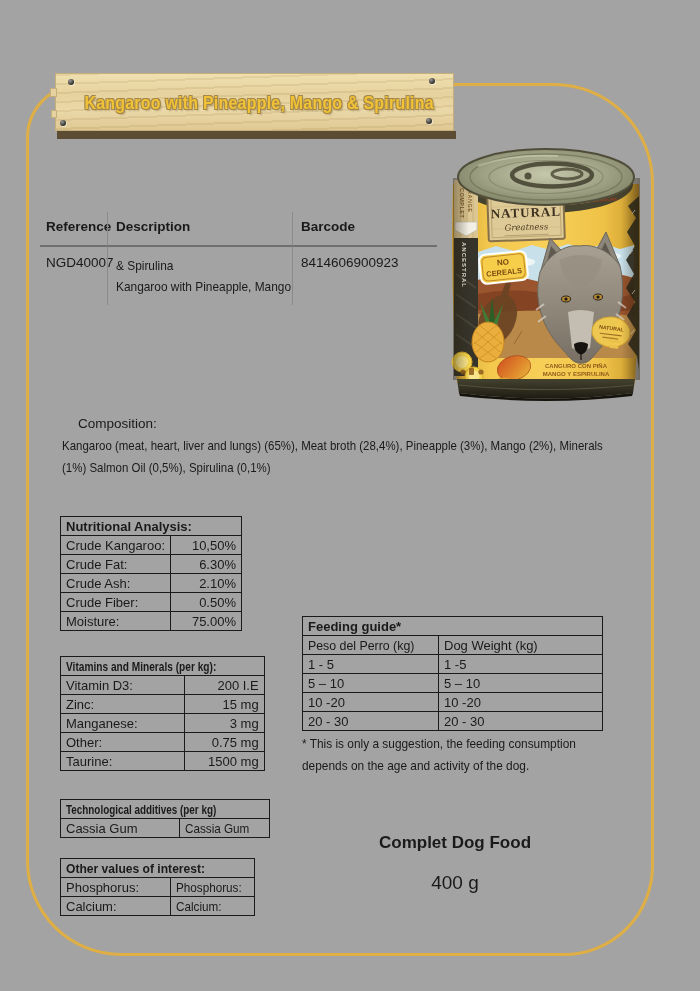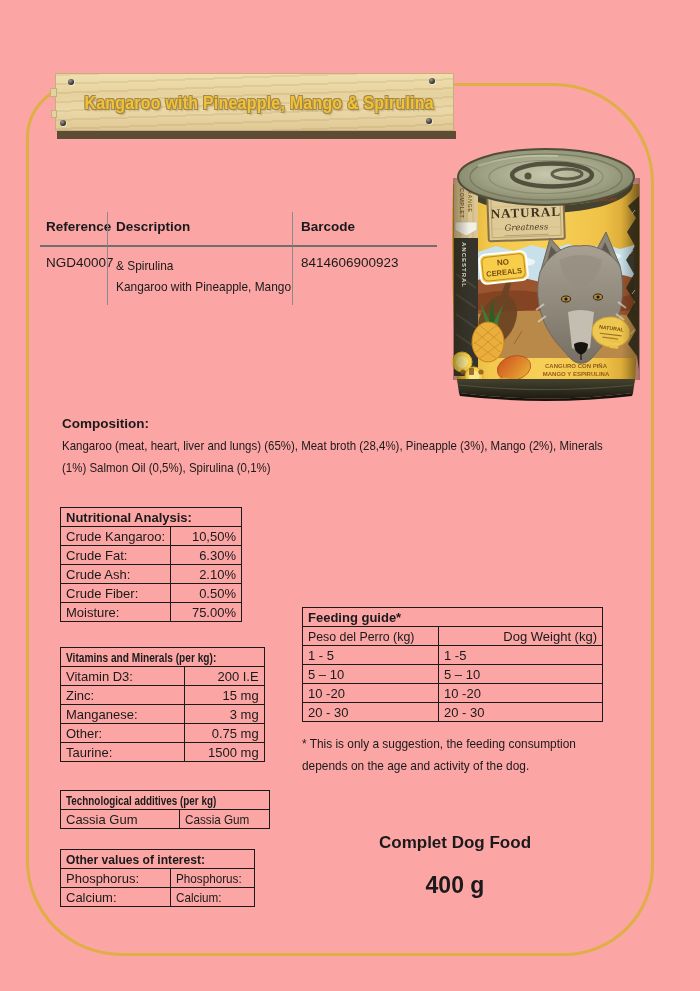--- a/index.html
+++ b/index.html
@@ -1,18 +1,18 @@
 <!DOCTYPE html>
 <html><head>
 <meta charset="utf-8">
 <style>
   * { margin:0; padding:0; box-sizing:border-box; }
   html,body { background:#ffffff; }
   .page {
-    position:relative; width:700px; height:991px; background:#fca5a5;
+    position:relative; width:700px; height:991px; background:#a3a3a3;
     font-family:"Liberation Sans", sans-serif; color:#1a1a1a; overflow:hidden;
   }
   
   .frame {
     position:absolute; left:26px; top:83px; width:628px; height:873px;
     border:3px solid #DFAF45; border-radius:55px 100px 90px 95px; z-index:1;
   }
   
   .banner { position:absolute; left:52px; top:71px; width:406px; height:72px; z-index:3; }
   .plank {
@@ -37,38 +37,38 @@
   }
   
   .ptable { position:absolute; left:40px; top:212px; width:397px; display:grid; grid-template-columns:67px 185px 145px; font-size:13.5px; z-index:2; }
   .ptable .hc { font-weight:bold; padding:7px 4px 11px 6px; border-bottom:2px solid #6f6f6f; }
   .ptable .bc { padding:8px 4px 8px 6px; min-height:48px; }
   .ptable .vb { border-left:1px solid #8a8a8a; padding-left:8px; }
   .desc-line { display:block; line-height:21px; }
   .fit { display:inline-block; white-space:nowrap; transform-origin:0 50%; }
   
   .composition { position:absolute; left:62px; top:413px; width:600px; font-size:13.5px; z-index:2; }
-  .composition .head { font-weight:bold; line-height:22px; }
+  .composition .head { font-weight:normal; line-height:22px;margin-left:16px; }
   .composition .line { line-height:22px; }
   
-  table.box { border-collapse:collapse; font-size:13px; }
+  table.box { border-collapse:collapse; font-size:13px;margin-top:9px; }
   table.box td { border:1.5px solid #1a1a1a; padding:1.5px 5px; height:19px; vertical-align:middle; }
   table.box td.title { font-weight:bold; }
   table.box td.val { text-align:right; }
   .nut   { position:absolute; left:60px; top:507px; z-index:2; }
   .vit   { position:absolute; left:60px; top:647px; z-index:2; }
   .feed  { position:absolute; left:302px; top:607px; z-index:2;border-radius:30px; }
   .tech  { position:absolute; left:60px; top:790px; z-index:2; }
   .other { position:absolute; left:60px; top:849px; z-index:2; }
-  .c110 { width:110px; } .c71 { width:71px; } .c136 { width:136px; } .c164 { width:164px;text-align:right; }
+  .c110 { width:110px; } .c71 { width:71px; } .c136 { width:136px; } .c164 { width:164px; }
   .feed-note { position:absolute; left:302px; top:733px; width:330px; font-size:13.5px; z-index:2; }
   .feed-note .line { display:block; line-height:22px; }
   
   .footer-title  { position:absolute; left:320px; top:833px; width:270px; text-align:center; font-size:17px; font-weight:bold; z-index:2; }
-  .footer-weight { position:absolute; left:320px; top:872px; width:270px; text-align:center; font-size:23px; font-weight:bold; z-index:2; }
+  .footer-weight { position:absolute; left:320px; top:872px; width:270px; text-align:center; font-size:19px; font-weight:normal; z-index:2; }
   
   .can { position:absolute; left:448px; top:144px; width:196px; height:258px; z-index:2; }
 </style>
 </head>
 <body>
 
 <div class="page">
 
   <div class="frame"></div>
 

